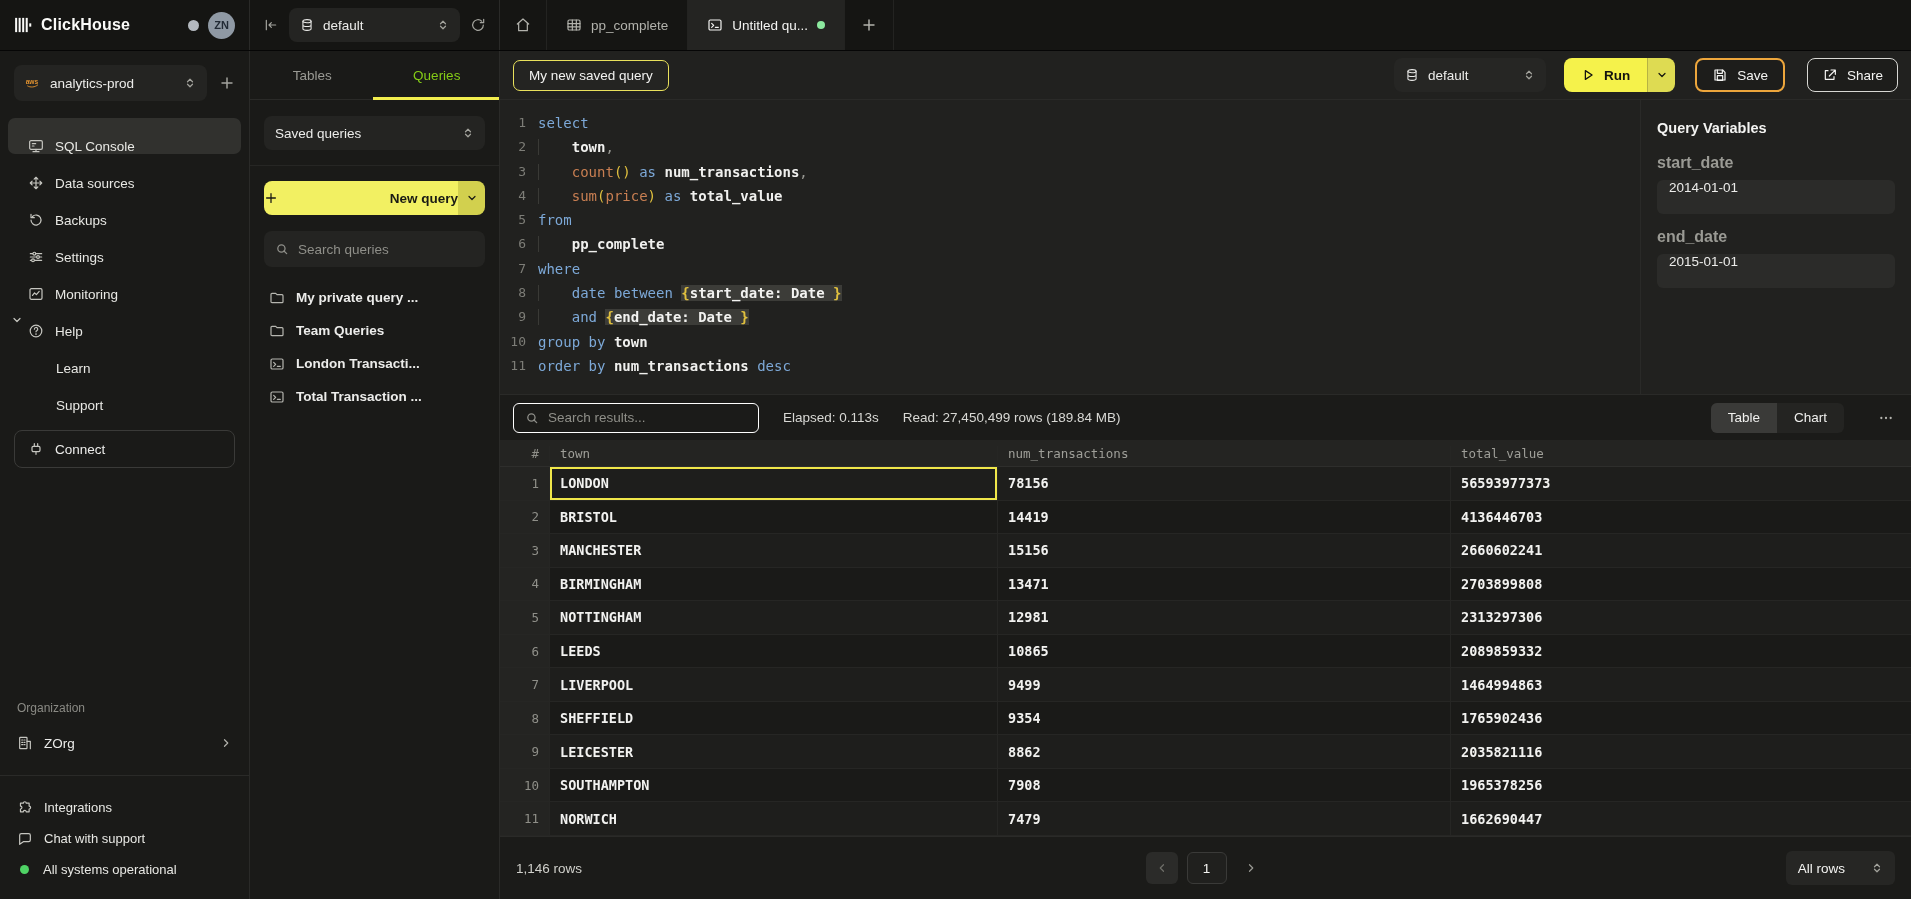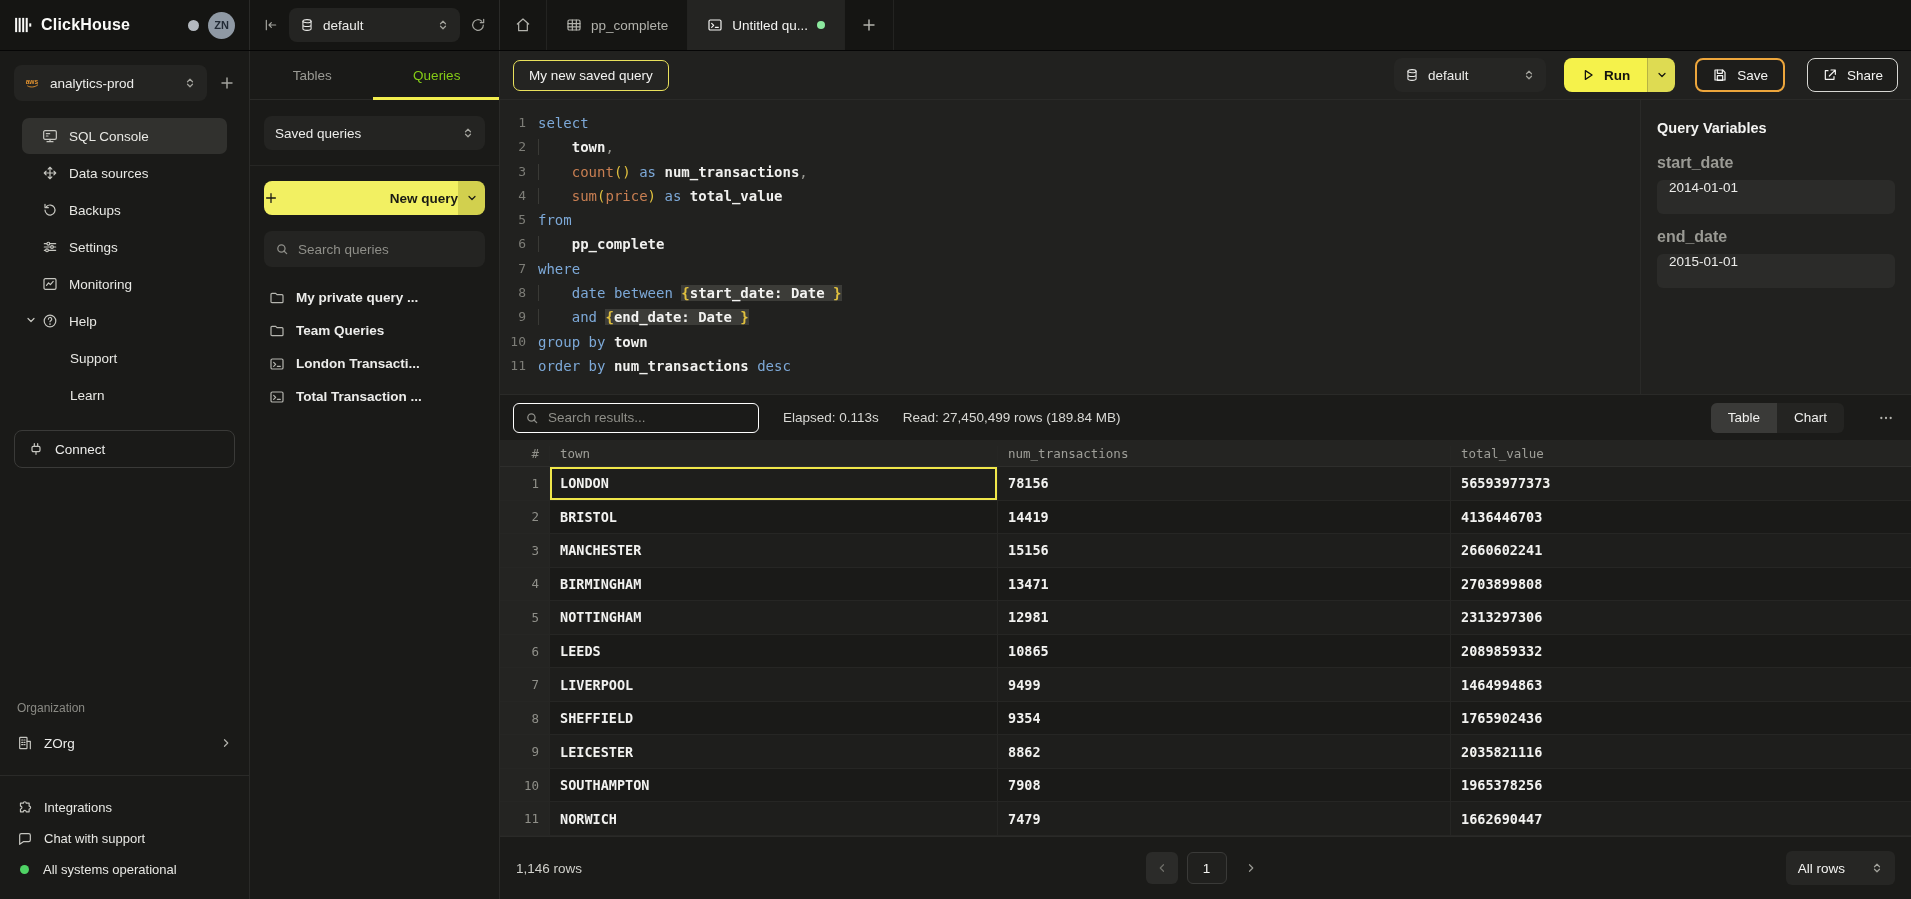--- a/index.html
+++ b/index.html
@@ -25,21 +25,21 @@
 .tab{display:flex;align-items:center;gap:9px;padding:0 19px;border-right:1px solid #232321;font-size:13.5px;color:#b2b2ac}
 .tab.active{background:#242422;color:#f4f4f2}
 .tab-dot{width:8px;height:8px;border-radius:50%;background:#8ce99f}
 .tab-add{width:49px;display:flex;align-items:center;justify-content:center;border-right:1px solid #232321}
 
 .body{flex:1;display:flex;min-height:0}
 
 .sidebar{width:250px;flex:none;background:#1a1a18;border-right:1px solid #2a2a28;display:flex;flex-direction:column;padding:14px 0 14px}
 .ws-row{display:flex;align-items:center;gap:12px;padding:0 14px;margin-bottom:16px}
 .ws-row .select{flex:1;height:36px}
-.nav-item{position:relative;height:36px;margin:1px 22px;padding:0 10px 0 20px;display:flex;align-items:center;gap:11px;
+.nav-item{position:relative;height:36px;margin:1px 8px;padding:0 10px 0 20px;display:flex;align-items:flex-end;gap:11px;
   border-radius:7px;color:#e8e8e4;cursor:pointer}
 .nav-item .ic{color:#c6c6c0}
 .nav-item.active{background:#31312e}
 .nav-item.indent{padding-left:48px}
 .nav-chev{position:absolute;left:3px;top:11px;color:#a0a09a}
 .connect-btn{margin:16px 14px 0;height:38px;border:1px solid #3a3a38;border-radius:8px;display:flex;align-items:center;
   gap:11px;padding:0 13px;cursor:pointer;color:#ececea}
 .connect-btn .ic{color:#c6c6c0}
 .sb-spacer{flex:1}
 .org-label{padding:0 17px;margin-bottom:10px;font-size:12px;color:#8a8a84}
@@ -304,24 +304,24 @@
             <span class="ic">
               <svg viewBox="0 0 24 24" fill="none" stroke="currentColor" stroke-width="1.8" stroke-linecap="round" stroke-linejoin="round">
                 <circle cx="12" cy="12" r="8.7"></circle>
                 <path d="M9.6 9.2a2.5 2.5 0 1 1 3.7 2.2c-.8.4-1.3 1-1.3 1.8"></path>
                 <circle cx="12" cy="16.6" r=".4" fill="currentColor"></circle>
               </svg>
             </span>
             <span>Help</span>
           </div>
           <div class="nav-item indent">
+            <span>Learn</span>
+          </div>
+          <div class="nav-item indent">
             <span>Support</span>
-          </div>
-          <div class="nav-item indent">
-            <span>Learn</span>
           </div>
         </div>
       <div class="connect-btn">
         <span class="ic">
             <svg viewBox="0 0 24 24" fill="none" stroke="currentColor" stroke-width="1.8" stroke-linecap="round" stroke-linejoin="round">
               <rect x="6" y="8" width="12" height="8" rx="2"></rect>
               <path d="M9.5 8V4M14.5 8V4M12 16v4"></path>
             </svg>
           </span>
         <span>Connect</span>

